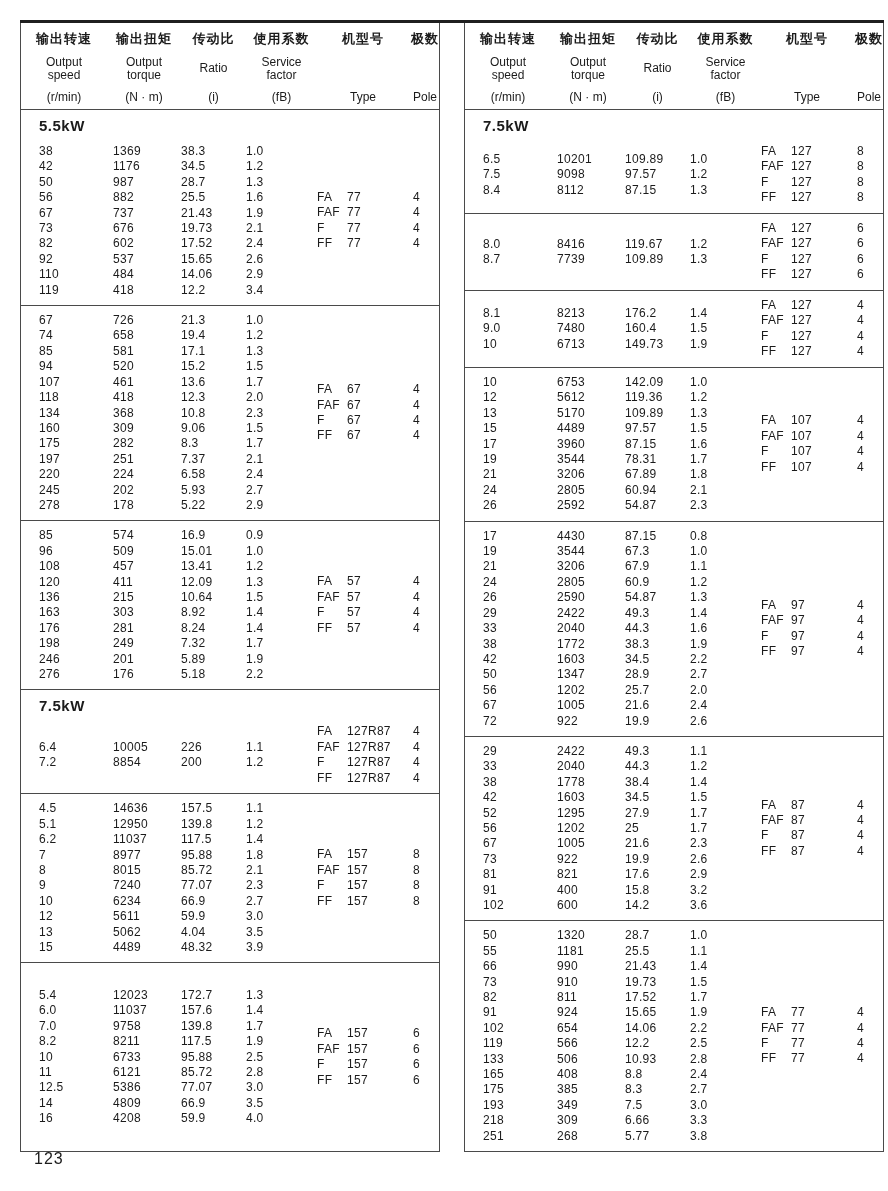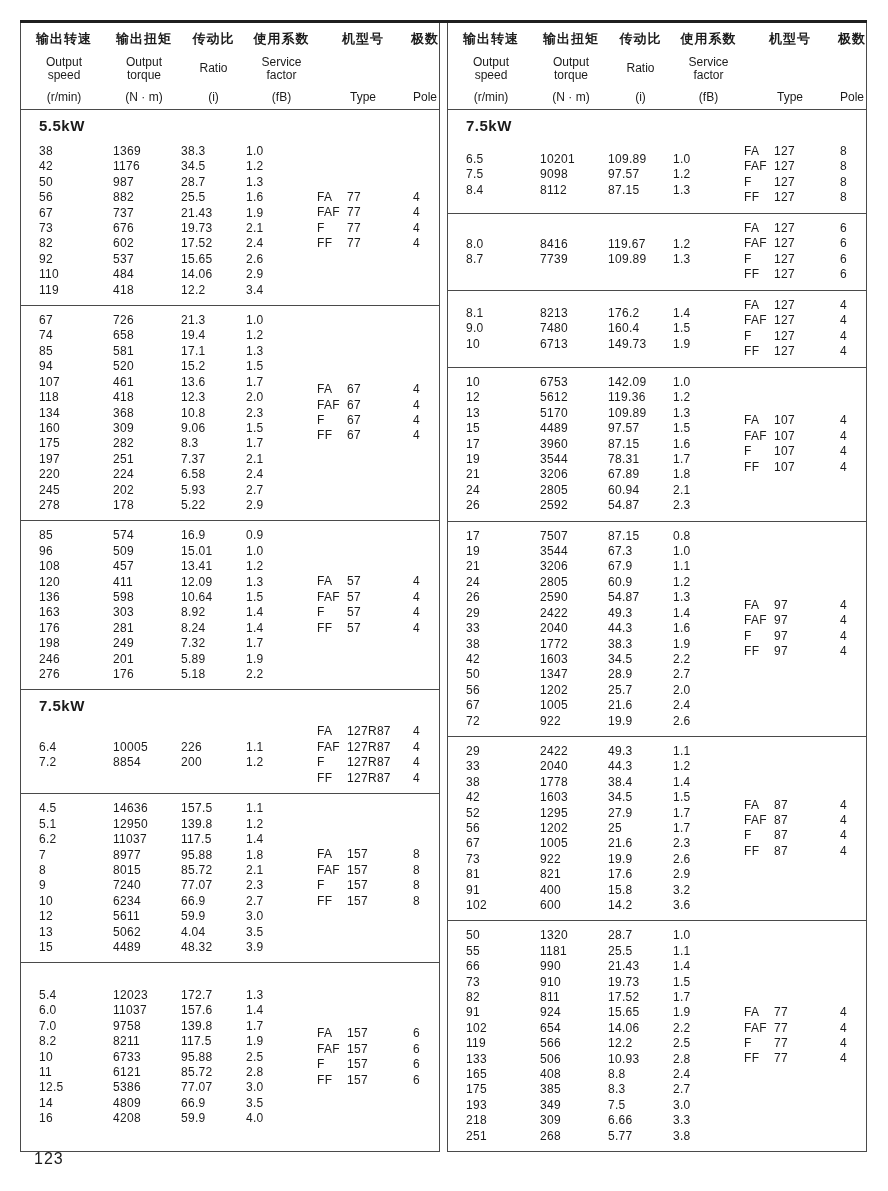--- a/index.html
+++ b/index.html
@@ -4,21 +4,21 @@
 <style>
   html,body{margin:0;padding:0;}
   body{
     width:888px;height:1191px;background:#ffffff;
     font-family:"Liberation Sans","DejaVu Sans",sans-serif;
     color:#1b1b1b;-webkit-font-smoothing:antialiased;
   }
   .sheet{position:relative;width:888px;height:1191px;overflow:hidden;}
   .tables{
     position:absolute;left:20px;top:20px;
-    display:flex;gap:7px;align-items:stretch;
+    display:flex;gap:24px;align-items:stretch;
     border-top:3px solid #1f1f1f;
   }
   .spec-table{
     width:420px;box-sizing:border-box;
     border-left:1px solid #4a4a4a;border-right:1px solid #4a4a4a;border-bottom:1px solid #4a4a4a;
     display:flex;flex-direction:column;
   }
   
   .thead{
     display:grid;grid-template-columns:86px 74px 65px 71px 92px 32px;
@@ -323,21 +323,21 @@
               <div class="cell c3">1.2</div>
             </div>
             <div class="row">
               <div class="cell c0">120</div>
               <div class="cell c1">411</div>
               <div class="cell c2">12.09</div>
               <div class="cell c3">1.3</div>
             </div>
             <div class="row">
               <div class="cell c0">136</div>
-              <div class="cell c1">598</div>
+              <div class="cell c1">215</div>
               <div class="cell c2">10.64</div>
               <div class="cell c3">1.5</div>
             </div>
             <div class="row">
               <div class="cell c0">163</div>
               <div class="cell c1">303</div>
               <div class="cell c2">8.92</div>
               <div class="cell c3">1.4</div>
             </div>
             <div class="row">
@@ -868,21 +868,21 @@
               <span class="tsize">107</span>
               <span class="tspace"></span>
               <span class="tpole">4</span>
             </div>
           </div>
         </div>
         <div class="block">
           <div class="rows">
             <div class="row">
               <div class="cell c0">17</div>
-              <div class="cell c1">7507</div>
+              <div class="cell c1">4430</div>
               <div class="cell c2">87.15</div>
               <div class="cell c3">0.8</div>
             </div>
             <div class="row">
               <div class="cell c0">19</div>
               <div class="cell c1">3544</div>
               <div class="cell c2">67.3</div>
               <div class="cell c3">1.0</div>
             </div>
             <div class="row">

